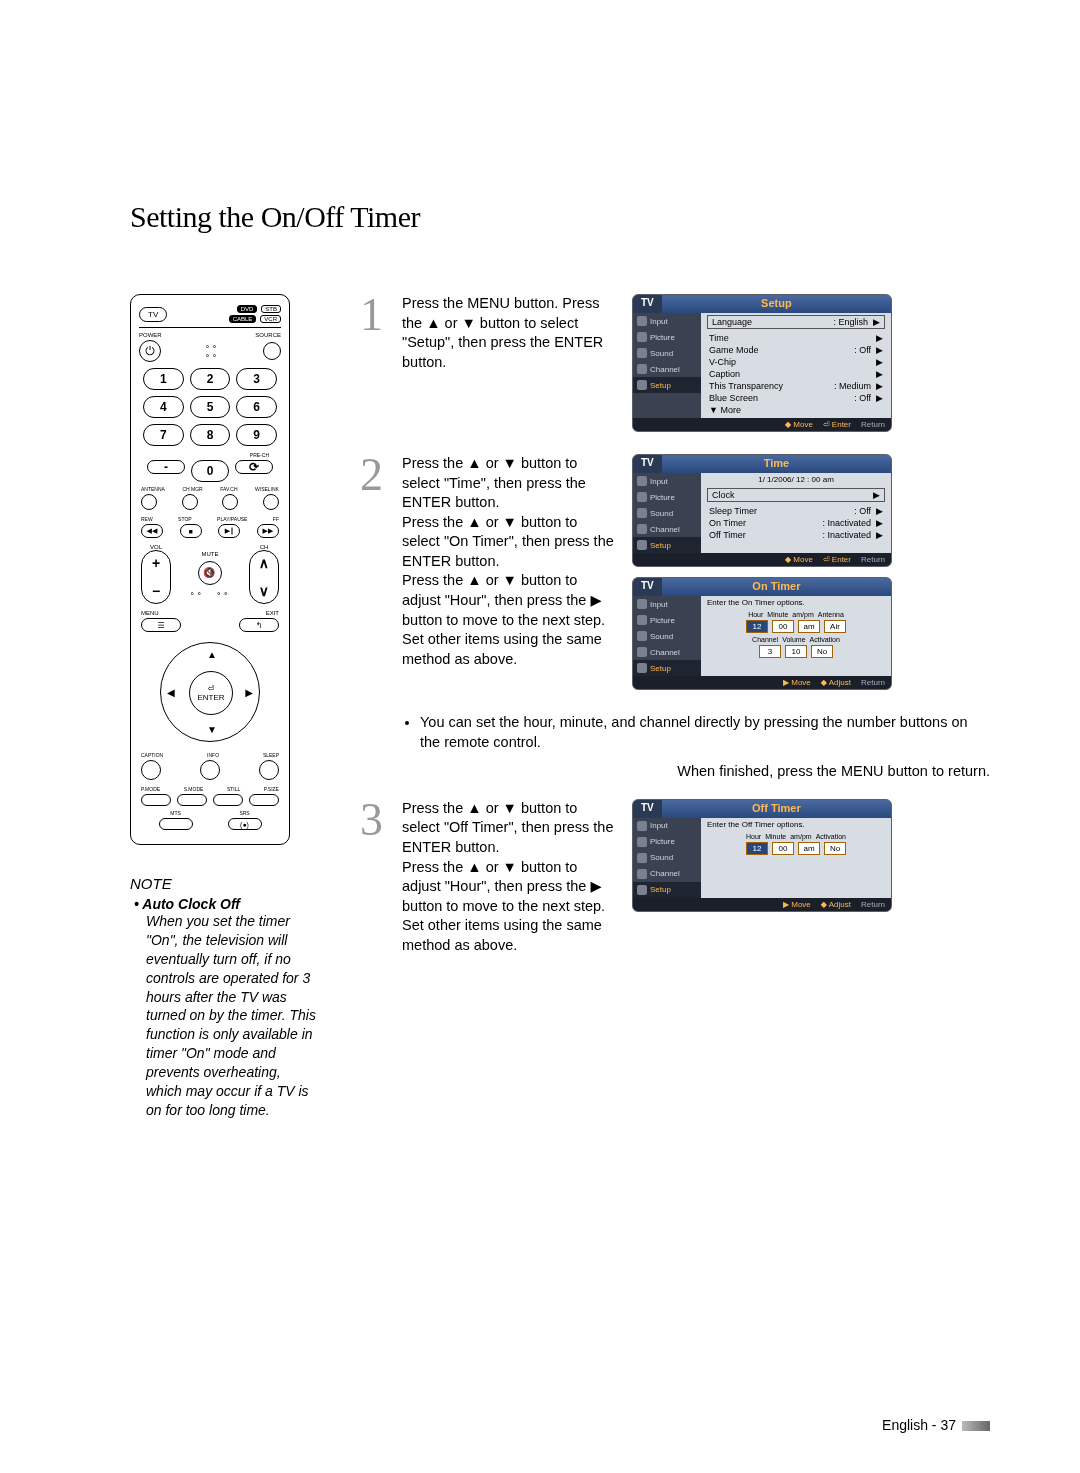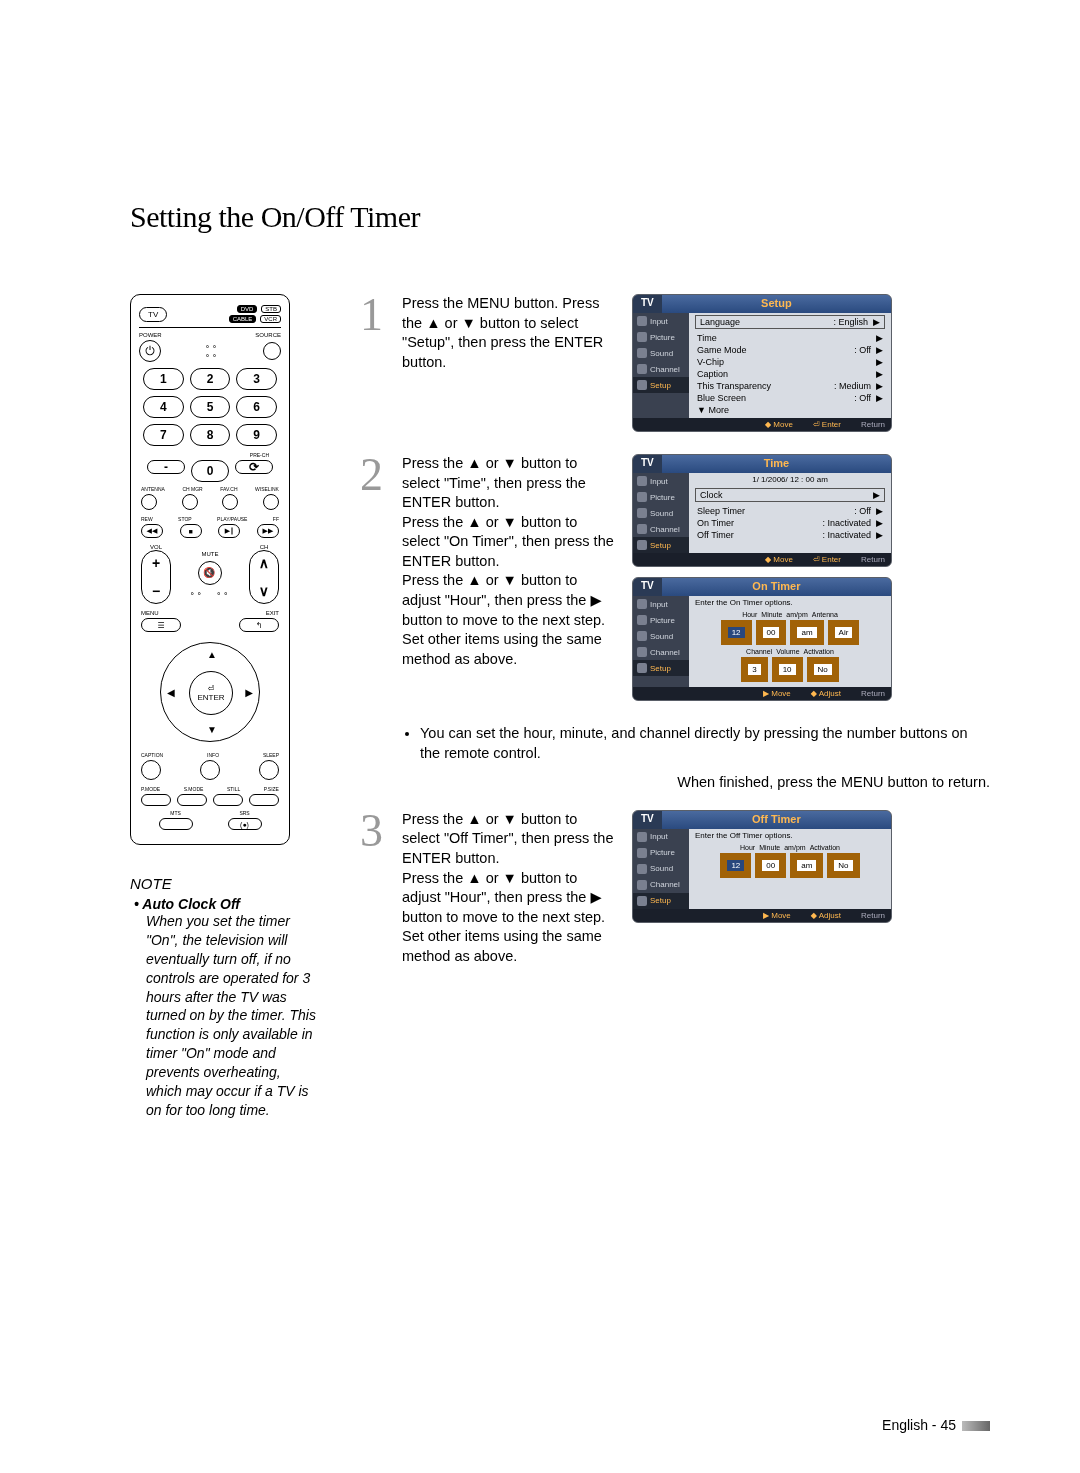--- a/index.html
+++ b/index.html
@@ -115,34 +115,34 @@
     background: linear-gradient(#5a6273,#3f4550);
     border-radius:6px;
     font-size:10px;
     color:#fff;
     overflow:hidden;
   }
   .osd-head { display:flex; height:18px;}
   .osd-head .tv-tab { background:#2a3a55; padding:2px 8px; font-weight:bold; font-size:10px; border-top-left-radius:5px;}
   .osd-head .title-tab { flex:1; background:linear-gradient(#4a6a9f,#2a4a7f); text-align:center; font-weight:bold; font-size:11px; padding-top:2px; color:#ffb850;}
   .osd-body { display:flex; }
-  .osd-nav { width:56px; background:#3a4150; display:flex; flex-direction:column;}
+  .osd-nav { width:68px; background:#3a4150; display:flex; flex-direction:column;}
   .osd-nav-item { padding:3px 4px; font-size:8px; display:flex; align-items:center; gap:3px; color:#d0d5dd;}
   .osd-nav-item.sel { background:#1f2530; color:#ffb850;}
   .osd-nav-item .ic { width:10px; height:10px; background:#7a8090; border-radius:2px; display:inline-block;}
   .osd-content { flex:1; background:#d8dce3; color:#000; padding:2px 6px; font-size:9px;}
   .osd-content .boxed { border:1px solid #555; padding:1px 4px; margin-bottom:3px; display:flex; justify-content:space-between;}
   .osd-content .line { display:flex; justify-content:space-between; padding:1px 2px;}
   .osd-content .line .arr { font-size:9px;}
   .osd-content .hint { font-size:8px; margin-bottom:4px;}
   .osd-content .hdr-row { display:flex; gap:4px; font-size:7px; justify-content:center; margin-bottom:2px;}
   .osd-content .val-row { display:flex; gap:4px; justify-content:center; margin-bottom:3px;}
-  .osd-content .val-row .vbox { border:7px solid #a16207; padding:1px 4px; font-size:8px; min-width:22px; text-align:center; background:#fff;}
+  .osd-content .val-row .vbox { border:1px solid #a16207; padding:1px 4px; font-size:8px; min-width:22px; text-align:center; background:#fff;}
   .osd-content .val-row .vbox.sel { background:#28477d; color:#fff;}
-  .osd-foot { background:#1a1f2a; font-size:8px; padding:2px 6px; display:flex; justify-content:flex-end; gap:20px; color:#ffb850;}
+  .osd-foot { background:#1a1f2a; font-size:8px; padding:2px 6px; display:flex; justify-content:flex-end; gap:10px; color:#ffb850;}
   .osd-foot span.grey { color:#aab;}
 
   .footer { position:absolute; bottom:40px; right:90px; font-size:14px;}
   .footer .bar { display:inline-block; width:28px; height:10px; background:linear-gradient(to right,#bbb,#666); vertical-align:middle; margin-left:6px;}
 </style>
 </head>
 <body>
 
 <div class="page">
   <h1 class="title">Setting the On/Off Timer</h1>
@@ -570,14 +570,14 @@
           </div>
         </div>
       </div>
 
 
     </div>
   </div>
 </div>
 
 <div class="footer">
-  <span>English - 45</span><span class="bar"></span>
+  <span>English - 37</span><span class="bar"></span>
 </div>
 
 </body></html>

